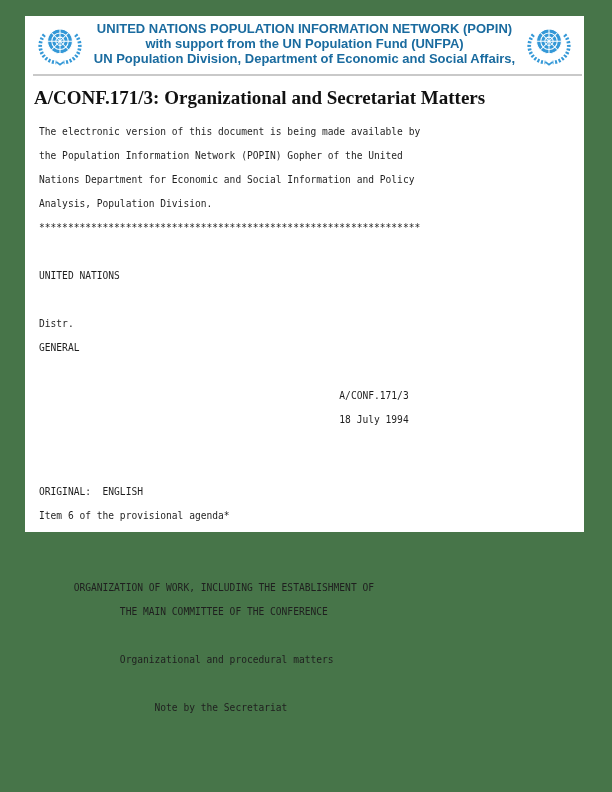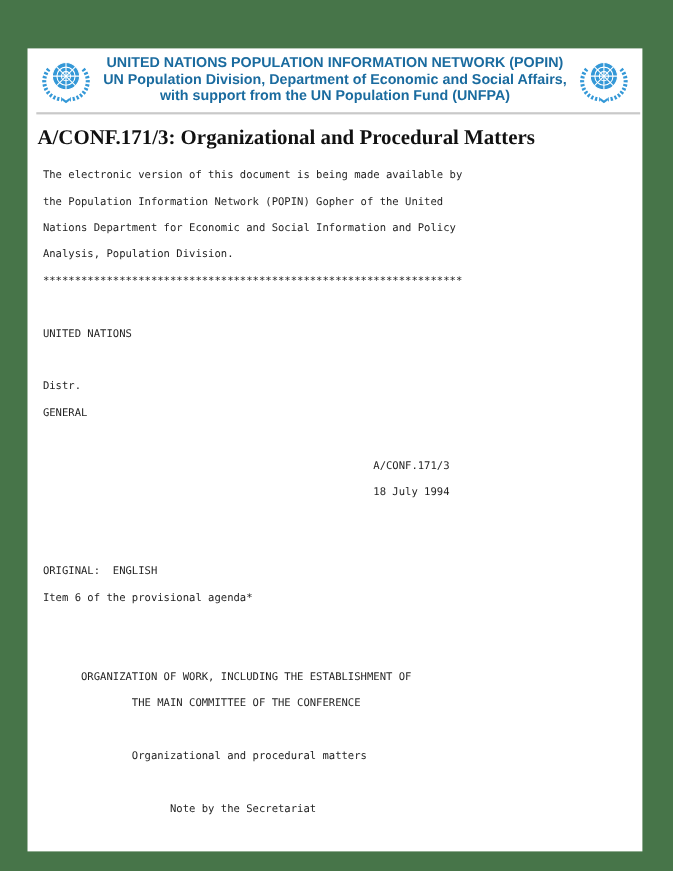--- a/index.html
+++ b/index.html
@@ -1,18 +1,18 @@
 <!DOCTYPE html>
 <html><head>
 <meta charset="utf-8">
 <style>
   html,body{margin:0;padding:0;}
   body{background:#477549;font-family:"Liberation Sans",sans-serif;}
   .viewport{position:relative;width:612px;height:792px;background:#477549;overflow:hidden;}
-  .page{position:absolute;left:25px;top:44px;width:559px;height:730px;background:#ffffff;}
+  .page{position:absolute;left:25px;top:16px;width:559px;height:516px;background:#ffffff;}
   .masthead{display:flex;align-items:center;padding:5px 13px 0 13px;}
   .masthead-text{flex:1 1 auto;text-align:center;color:#1a6b9f;font-weight:bold;
                  font-size:13px;line-height:15px;font-family:"Liberation Sans",sans-serif;}
   .logo{width:44px;height:44px;flex:0 0 auto;}
   .rule{border:none;border-top:2px solid #c9c9c9;margin:8px 2px 0 8px;height:0;}
   .title{margin:11px 0 0 9px;font-family:"Liberation Serif",serif;font-weight:bold;
          font-size:19px;line-height:22px;color:#111111;}
   .doc{margin:11px 0 0 0;padding:0 0 0 14px;font-family:"DejaVu Sans Mono",monospace;
        font-size:9.6px;line-height:24px;color:#1f1f1f;white-space:pre;}
 </style>
@@ -36,22 +36,22 @@
         </g>
         <g stroke="#3498d7" stroke-width="4" stroke-dasharray="2.2 1.8" fill="none">
           <path d="M 7,14 A 18,18 0 0 0 20,44"></path>
           <path d="M 41,14 A 18,18 0 0 1 28,44"></path>
         </g>
         <path d="M 20,43.5 L 24,46.5 L 28,43.5" stroke="#3498d7" stroke-width="2" fill="none"></path>
       </svg>
 
       <div class="masthead-text">
         <div>UNITED NATIONS POPULATION INFORMATION NETWORK (POPIN)</div>
+        <div>with support from the UN Population Fund (UNFPA)</div>
         <div>UN Population Division, Department of Economic and Social Affairs,</div>
-        <div>with support from the UN Population Fund (UNFPA)</div>
       </div>
 
       <svg class="logo" viewBox="0 0 48 48">
         <circle cx="24" cy="21" r="13.5" fill="#3498d7"></circle>
         <g stroke="#ffffff" stroke-width="1.1" fill="none">
           <circle cx="24" cy="21" r="13.5"></circle>
           <circle cx="24" cy="21" r="9"></circle>
           <circle cx="24" cy="21" r="4.5"></circle>
           <line x1="10.5" y1="21" x2="37.5" y2="21"></line>
           <line x1="24" y1="7.5" x2="24" y2="34.5"></line>
@@ -61,21 +61,21 @@
         <g stroke="#3498d7" stroke-width="4" stroke-dasharray="2.2 1.8" fill="none">
           <path d="M 7,14 A 18,18 0 0 0 20,44"></path>
           <path d="M 41,14 A 18,18 0 0 1 28,44"></path>
         </g>
         <path d="M 20,43.5 L 24,46.5 L 28,43.5" stroke="#3498d7" stroke-width="2" fill="none"></path>
       </svg>
     </div>
 
     <hr class="rule">
 
-    <h1 class="title">A/CONF.171/3: Organizational and Procedural Matters</h1>
+    <h1 class="title">A/CONF.171/3: Organizational and Secretariat Matters</h1>
 
     <pre class="doc">The electronic version of this document is being made available by
 the Population Information Network (POPIN) Gopher of the United
 Nations Department for Economic and Social Information and Policy
 Analysis, Population Division.
 ******************************************************************
 
 UNITED NATIONS
 
 Distr.

